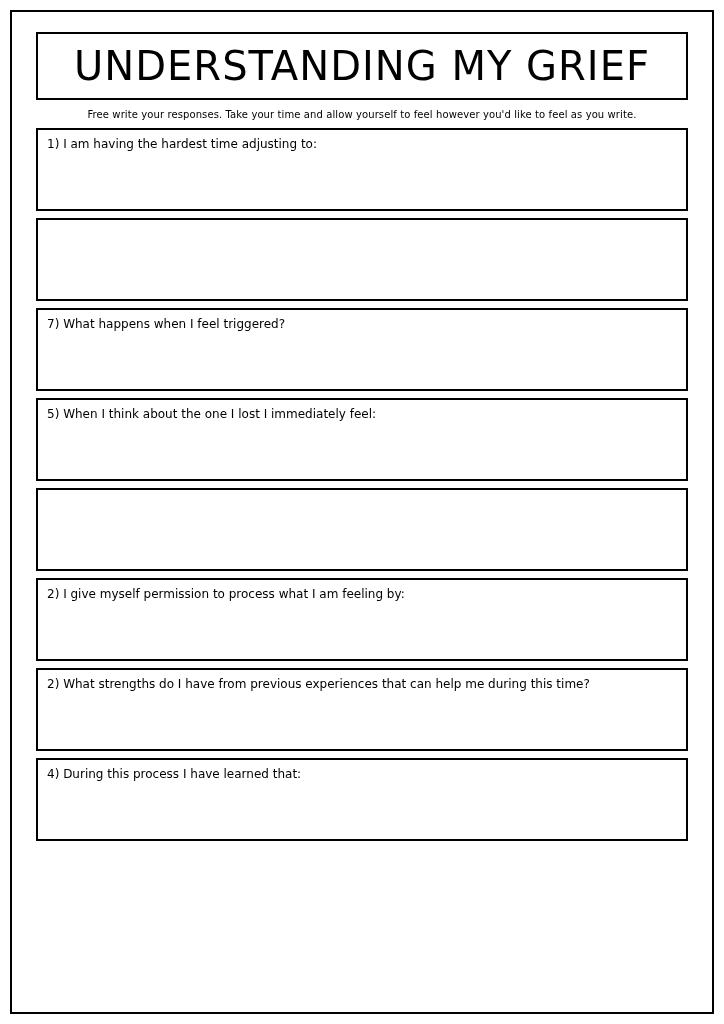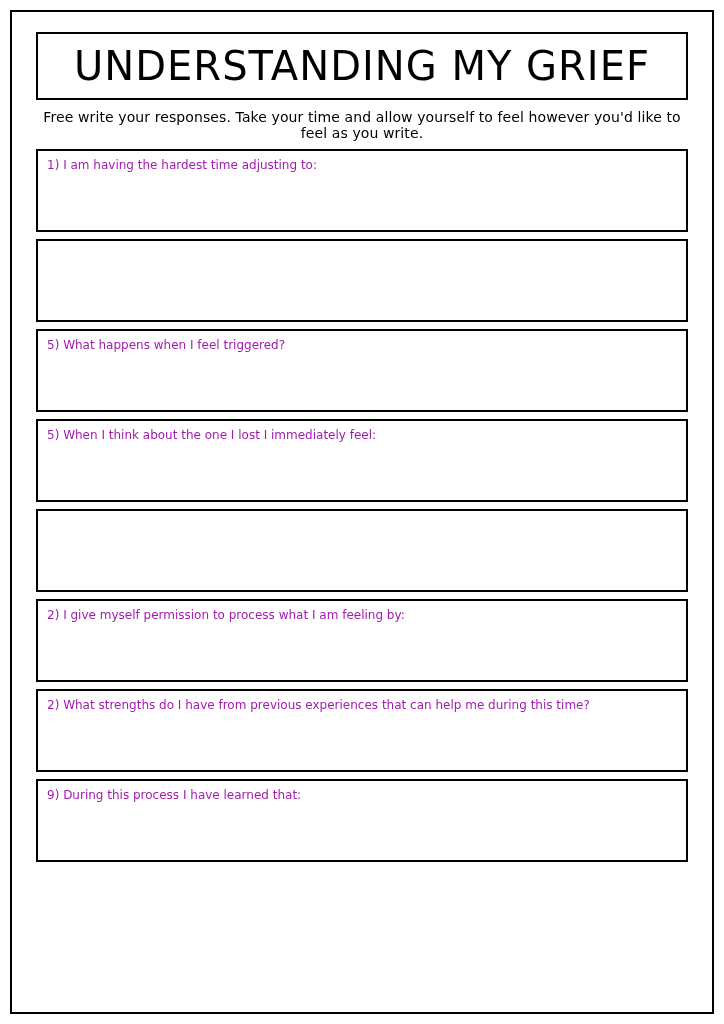--- a/index.html
+++ b/index.html
@@ -50,41 +50,41 @@
   .title-text {
     font-family: "DejaVu Sans", sans-serif;
     font-size: 40px;
     letter-spacing: 1px;
     font-weight: 400;
     line-height: 1;
     white-space: nowrap;
   }
   .subtitle {
     text-align: center;
-    font-size: 14px;
+    font-size: 10px;
     font-family: "DejaVu Sans", sans-serif;
     margin-top: 9px;
     margin-bottom: 8px;
     letter-spacing: 0.1px;
     color: #000;
   }
   .q-box {
     border: 2px solid #000000;
     box-sizing: border-box;
     height: 83px;
     margin-bottom: 7px;
     padding: 7px 9px;
     background: #ffffff;
     position: relative;
   }
   .q-text {
     font-family: "DejaVu Sans", sans-serif;
     font-size: 12px;
     line-height: 1.2;
-    color: #a21caf;
+    color: #000000;
   }
   .q-lines {
     position: absolute;
     left: 9px;
     right: 9px;
     bottom: 6px;
     height: 42px;
   }
 </style>
 </head>
@@ -104,21 +104,21 @@
     <div class="q-box">
       <div class="q-text">1) I am having the hardest time adjusting to:</div>
       <div class="q-lines"></div>
     </div>
 
     <div class="q-box">
       <div class="q-lines"></div>
     </div>
 
     <div class="q-box">
-      <div class="q-text">5) What happens when I feel triggered?</div>
+      <div class="q-text">7) What happens when I feel triggered?</div>
       <div class="q-lines"></div>
     </div>
 
 
     <div class="q-box">
       <div class="q-text">5) When I think about the one I lost I immediately feel:</div>
       <div class="q-lines"></div>
     </div>
 
     <div class="q-box">
@@ -129,18 +129,18 @@
       <div class="q-text">2) I give myself permission to process what I am feeling by:</div>
       <div class="q-lines"></div>
     </div>
 
     <div class="q-box">
       <div class="q-text">2) What strengths do I have from previous experiences that can help me during this time?</div>
       <div class="q-lines"></div>
     </div>
 
     <div class="q-box">
-      <div class="q-text">9) During this process I have learned that:</div>
+      <div class="q-text">4) During this process I have learned that:</div>
       <div class="q-lines"></div>
     </div>
 
   </div>
 </div>
 
 </body></html>

